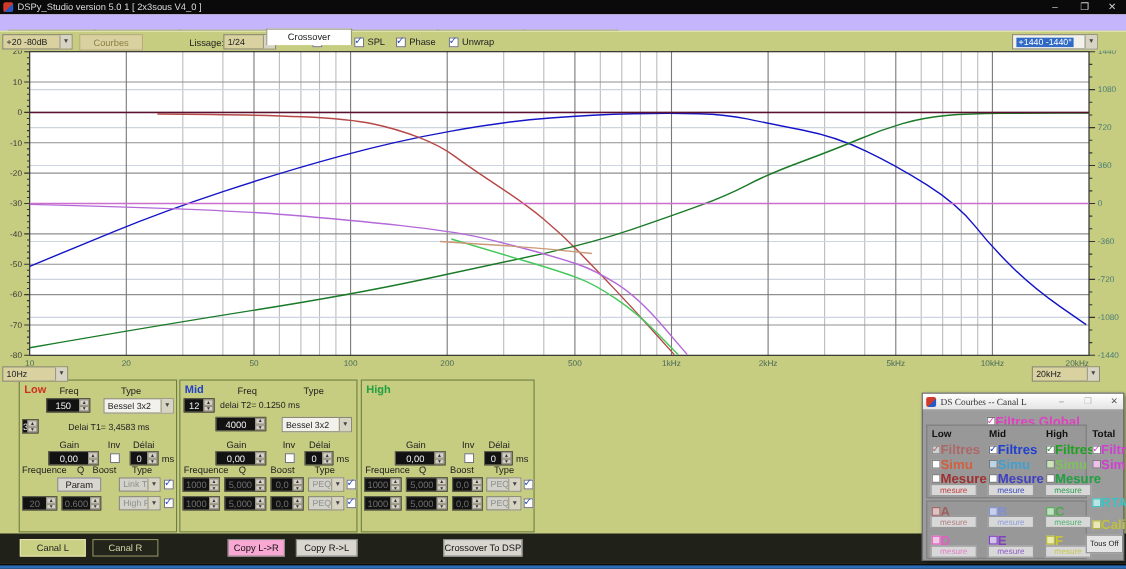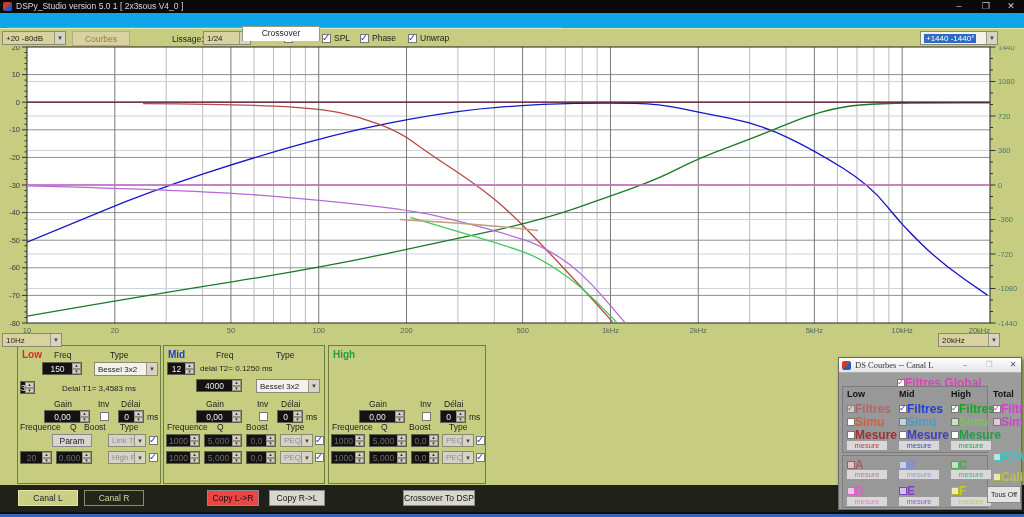--- a/index.html
+++ b/index.html
@@ -7,21 +7,21 @@
   body { font-family:"Liberation Sans","DejaVu Sans",sans-serif; }
   #app { position:absolute; left:0; top:0; width:1024px; height:517px; background:#c6cc80; }
 
   
   #titlebar { position:absolute; left:0; top:0; width:1024px; height:13px; background:#0a0a0a; color:#d8d8d8; }
   #titlebar .appicon { position:absolute; left:3px; top:2px; width:9px; height:9px; background:linear-gradient(135deg,#d03a28 55%,#2a58c0 55%); border-radius:2px; }
   #titlebar .ttl { position:absolute; left:16px; top:1px; font-size:8.5px; white-space:nowrap; }
   .winbtn { position:absolute; top:0; width:22px; height:13px; color:#cfcfcf; font-size:9px; line-height:13px; text-align:center; }
 
   
-  #tabstrip { position:absolute; left:0; top:13px; width:1024px; height:15px; background:#0ea5e9; }
+  #tabstrip { position:absolute; left:0; top:13px; width:1024px; height:15px; background:#c4b5fd; }
   .tab { position:absolute; top:14px; height:14px; background:#ebe7d2; border:1px solid #9a9a7a; border-bottom:none; font-size:8.5px; color:#222; text-align:center; line-height:13px; }
   .tab.active { top:13px; height:15px; background:#ffffff; z-index:2; }
 
   
   #toolbar { position:absolute; left:0; top:28px; width:1024px; height:18px; background:#c6cc80; border-top:1px solid #e2e6b0; }
   .lbl { position:absolute; font-size:8.5px; color:#222; white-space:nowrap; }
 
   .dd { position:absolute; height:14px; background:#f2f1ec; border:1px solid #8a8a72; display:flex; align-items:center; font-size:8px; color:#222; }
   .dd .t { flex:1; padding-left:3px; white-space:nowrap; overflow:hidden; }
   .dd .a { width:11px; align-self:stretch; background:#d8d4c4; border-left:1px solid #9a9a82; text-align:center; font-size:6px; line-height:12px; color:#444; flex:none; }
@@ -574,21 +574,21 @@
         </div>
     <div class="ck on" style="left:147px;top:107px;color:#2a52be;">
           <span class="box"></span>
         </div>
   </div>
     </div>
 
   <div id="footer">
     <div class="footbtn" style="left:18px;width:60px;background:#c9cf83;border:1px solid #e6e2ae;color:#222;">Canal L</div>
     <div class="footbtn" style="left:84px;width:60px;background:#23251b;border:1px solid #8d8d62;color:#d6d6a8;">Canal R</div>
-    <div class="footbtn" style="left:207px;width:52px;background:#ef4444;border:1px solid #8a8a8a;color:#111;">Copy L-&gt;R</div>
+    <div class="footbtn" style="left:207px;width:52px;background:#f9a8d4;border:1px solid #8a8a8a;color:#111;">Copy L-&gt;R</div>
     <div class="footbtn" style="left:269px;width:56px;background:#d8d6ce;border:1px solid #8a8a8a;color:#111;">Copy R-&gt;L</div>
     <div class="footbtn" style="left:403px;width:72px;background:#d8d6ce;border:1px solid #8a8a8a;color:#111;">Crossover To DSP</div>
   </div>
   <div id="statusedge"></div>
 
   <div id="dialog">
     <div id="dlg-title">
       <div class="dicon"></div>
       <span style="position:absolute;left:16px;top:2px;">DS Courbes -- Canal L</span>
       <div class="dwinbtn" style="left:118px;">–</div>

